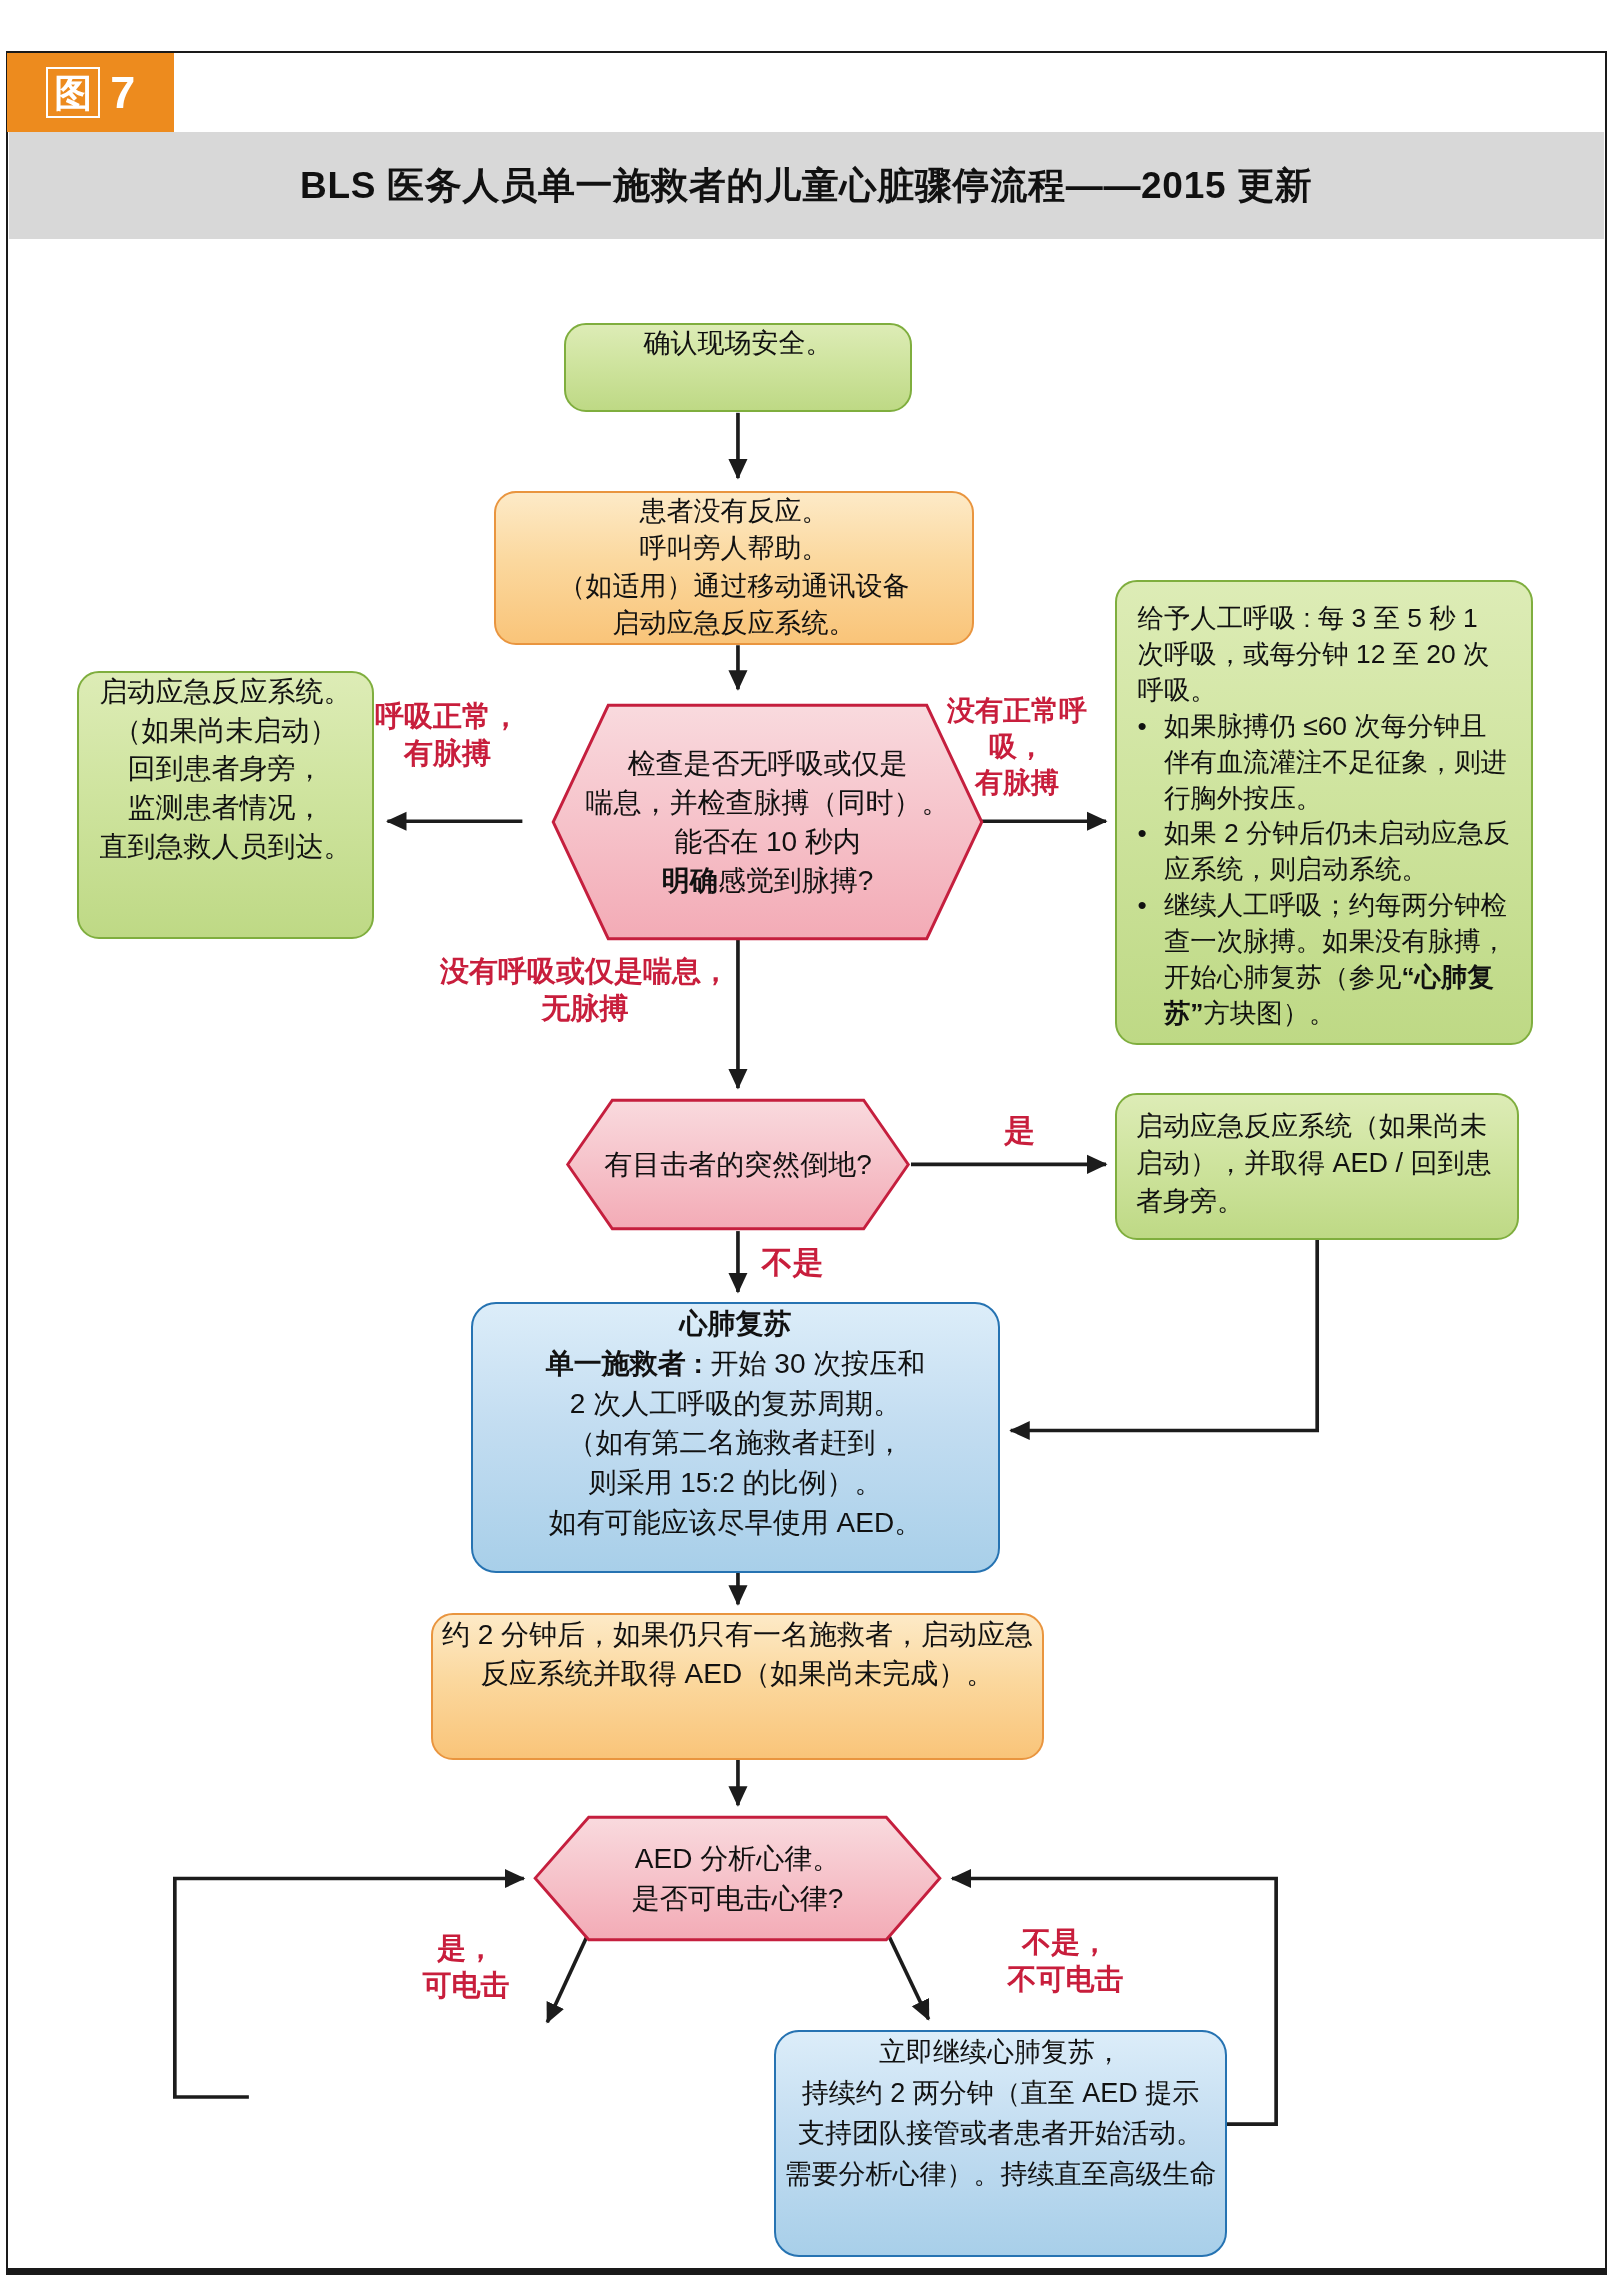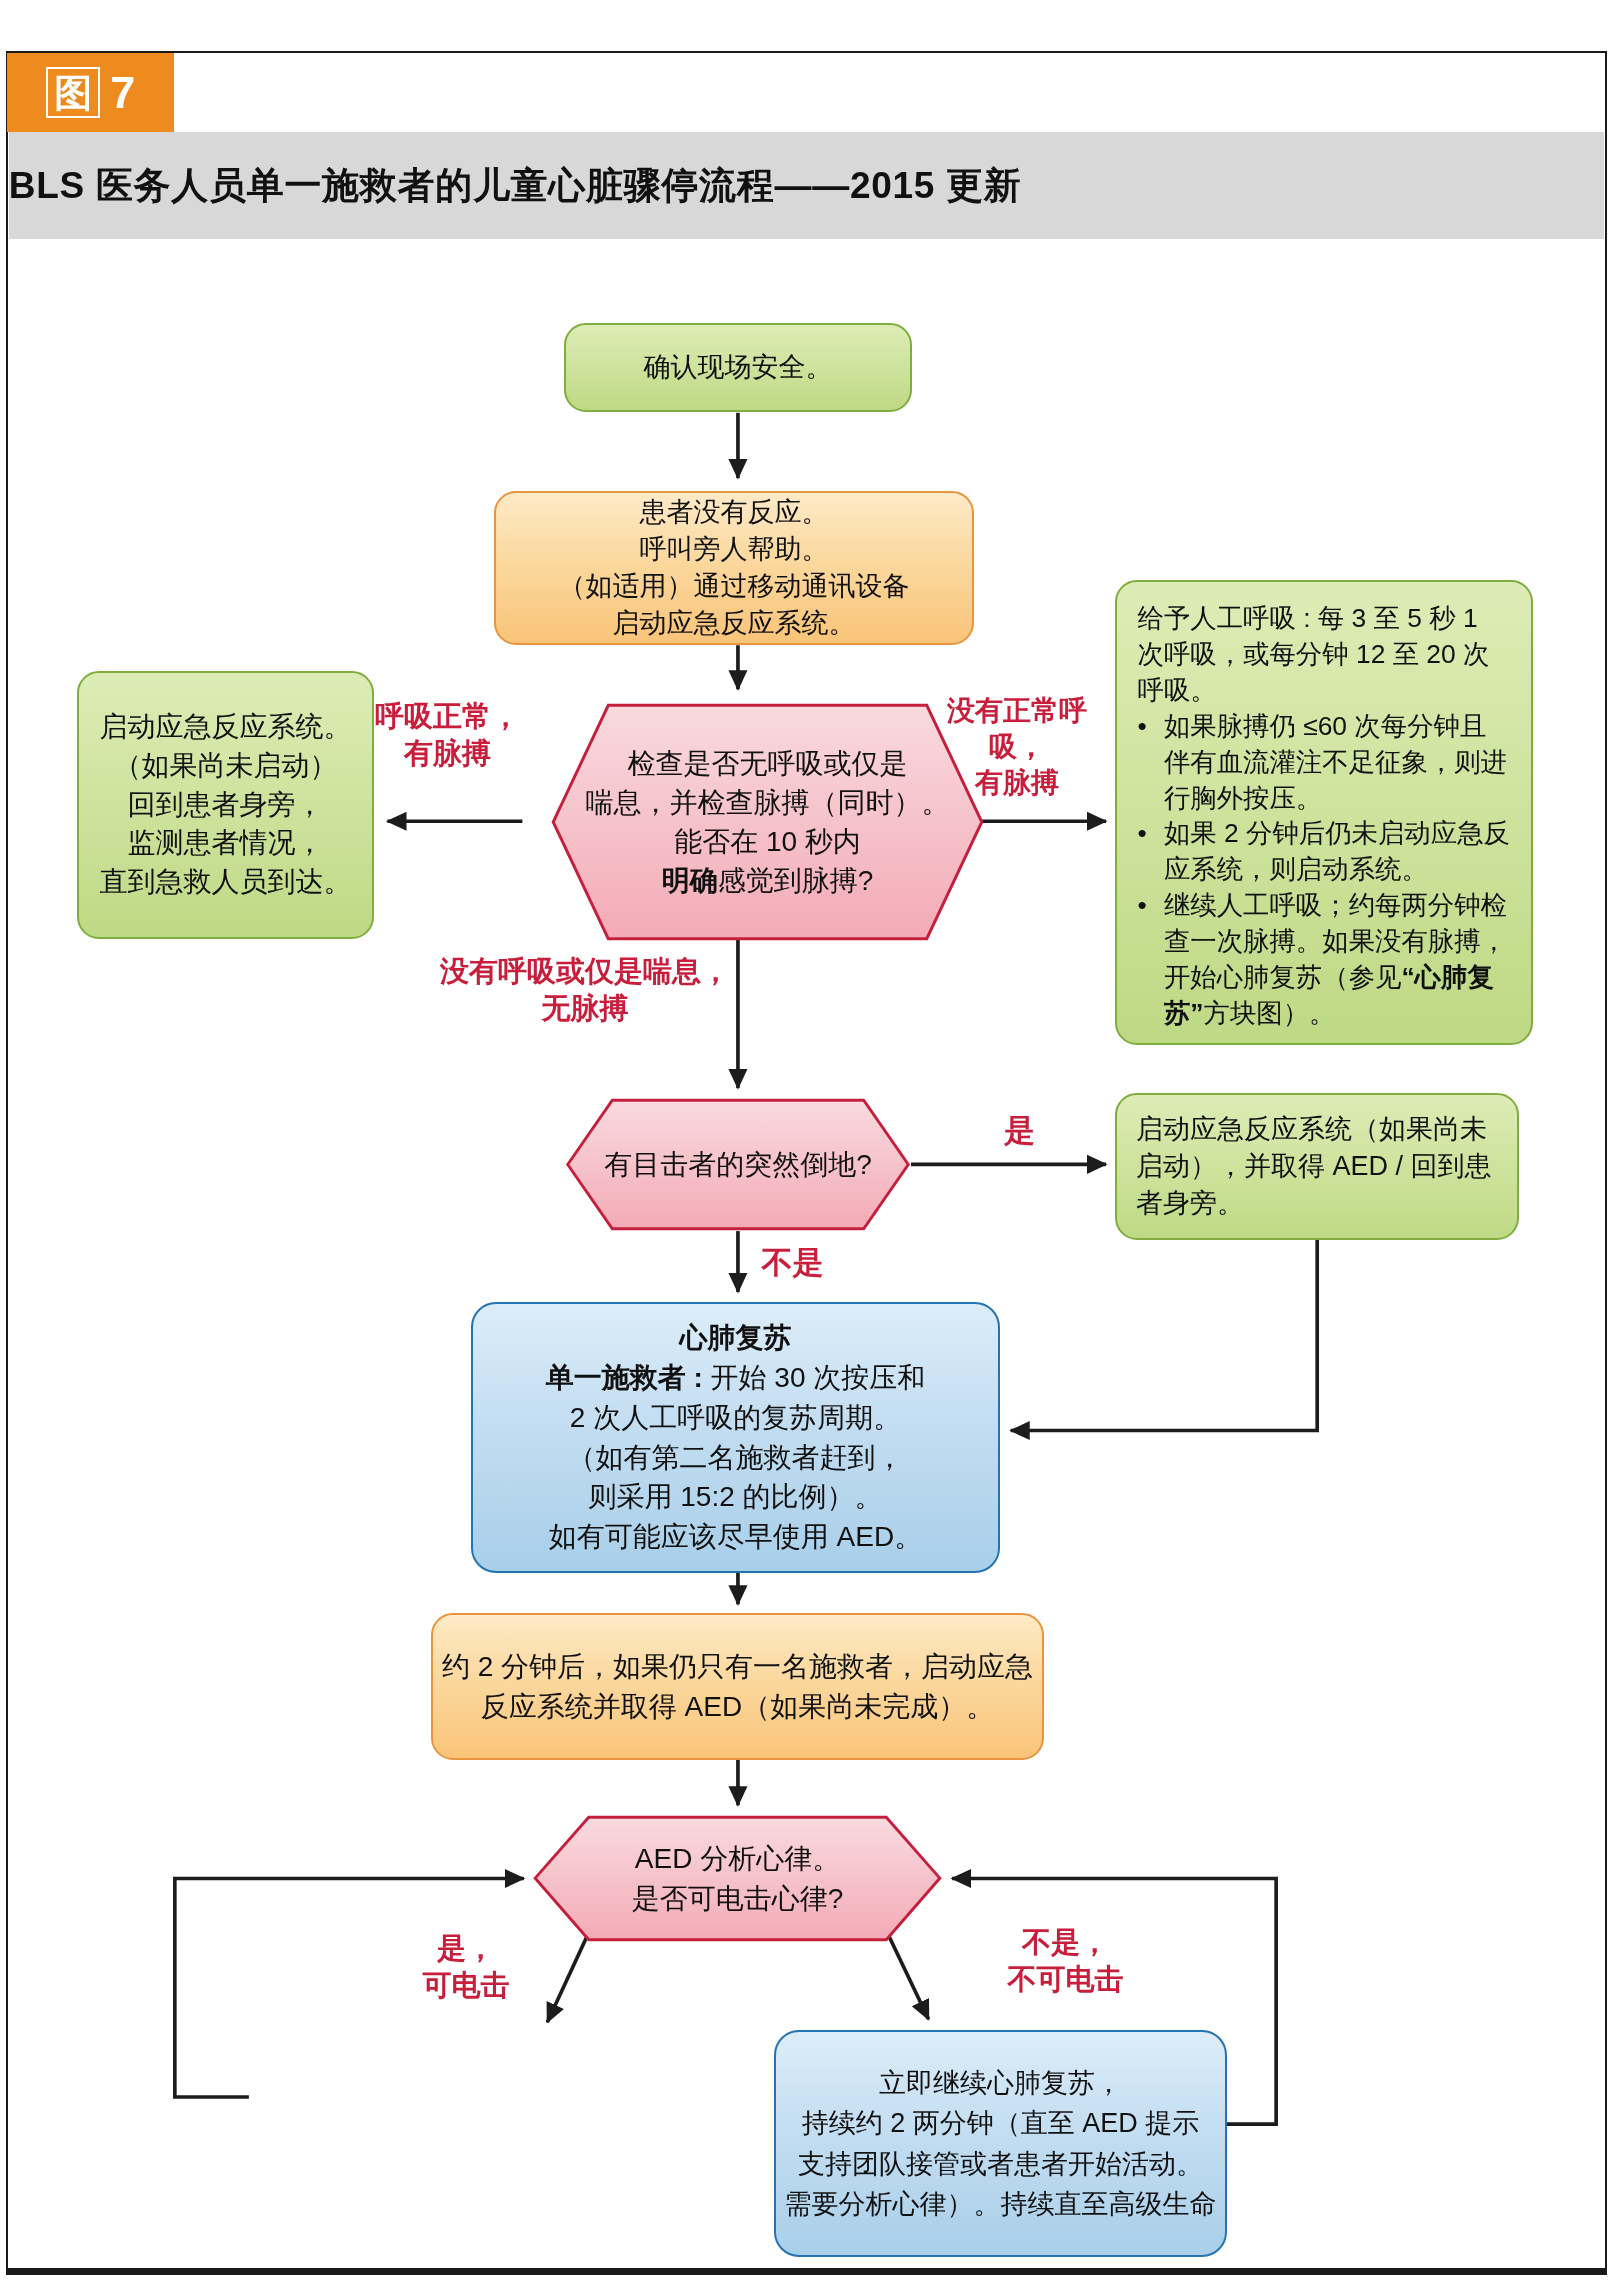--- a/index.html
+++ b/index.html
@@ -6,24 +6,24 @@
   .page{position:relative;width:1613px;height:2295px;background:#fff;overflow:hidden;
         font-family:"Liberation Sans","DejaVu Sans",sans-serif;color:#111;}
   .frame{position:absolute;left:5.9px;top:51px;width:1601px;height:2224px;box-sizing:border-box;
          border:2.9px solid #1a1a1a;border-bottom-width:7.3px;}
   .badge{position:absolute;left:7.3px;top:53px;width:167px;height:79px;background:#ed8b1e;
          display:flex;align-items:center;justify-content:center;gap:10.3px;z-index:3;}
   .badge-tu{display:inline-block;border:2.9px solid #fff;color:#fff;font-weight:bold;font-size:38px;
             line-height:1;padding:4.4px 5.9px;}
   .badge-num{color:#fff;font-weight:bold;font-size:45px;line-height:1;}
   .titlebar{position:absolute;left:8.8px;top:132px;width:1595px;height:107px;background:#d8d8d8;
-            display:flex;align-items:center;justify-content:flex-start;z-index:2;}
+            display:flex;align-items:center;justify-content:center;z-index:2;}
   .title{font-size:37px;font-weight:bold;letter-spacing:0.7px;}
   .connectors{position:absolute;left:0;top:0;z-index:1;}
-  .node{position:absolute;box-sizing:border-box;display:flex;flex-direction:column;justify-content:center;
+  .node{position:absolute;box-sizing:border-box;display:flex;flex-direction:column;
         align-items:center;text-align:center;font-size:27px;line-height:1.38;z-index:2;}
   .green{background:linear-gradient(180deg,#ddecb6 0%,#cfe49f 45%,#bed985 100%);
          border:2.9px solid #7fae3e;border-radius:22px;}
   .orange{background:linear-gradient(180deg,#fdeac7 0%,#fbd89e 45%,#f9c479 100%);
           border:2.9px solid #e9953f;border-radius:22px;}
   .blue{background:linear-gradient(180deg,#dcedf9 0%,#c3ddf1 45%,#a8cfe9 100%);
         border:2.9px solid #2673b2;border-radius:25px;}
   .hexwrap{position:absolute;z-index:2;}
   .hexwrap svg{position:absolute;left:0;top:0;}
   .hextext{position:absolute;left:0;top:0;width:100%;height:100%;display:flex;flex-direction:column;

